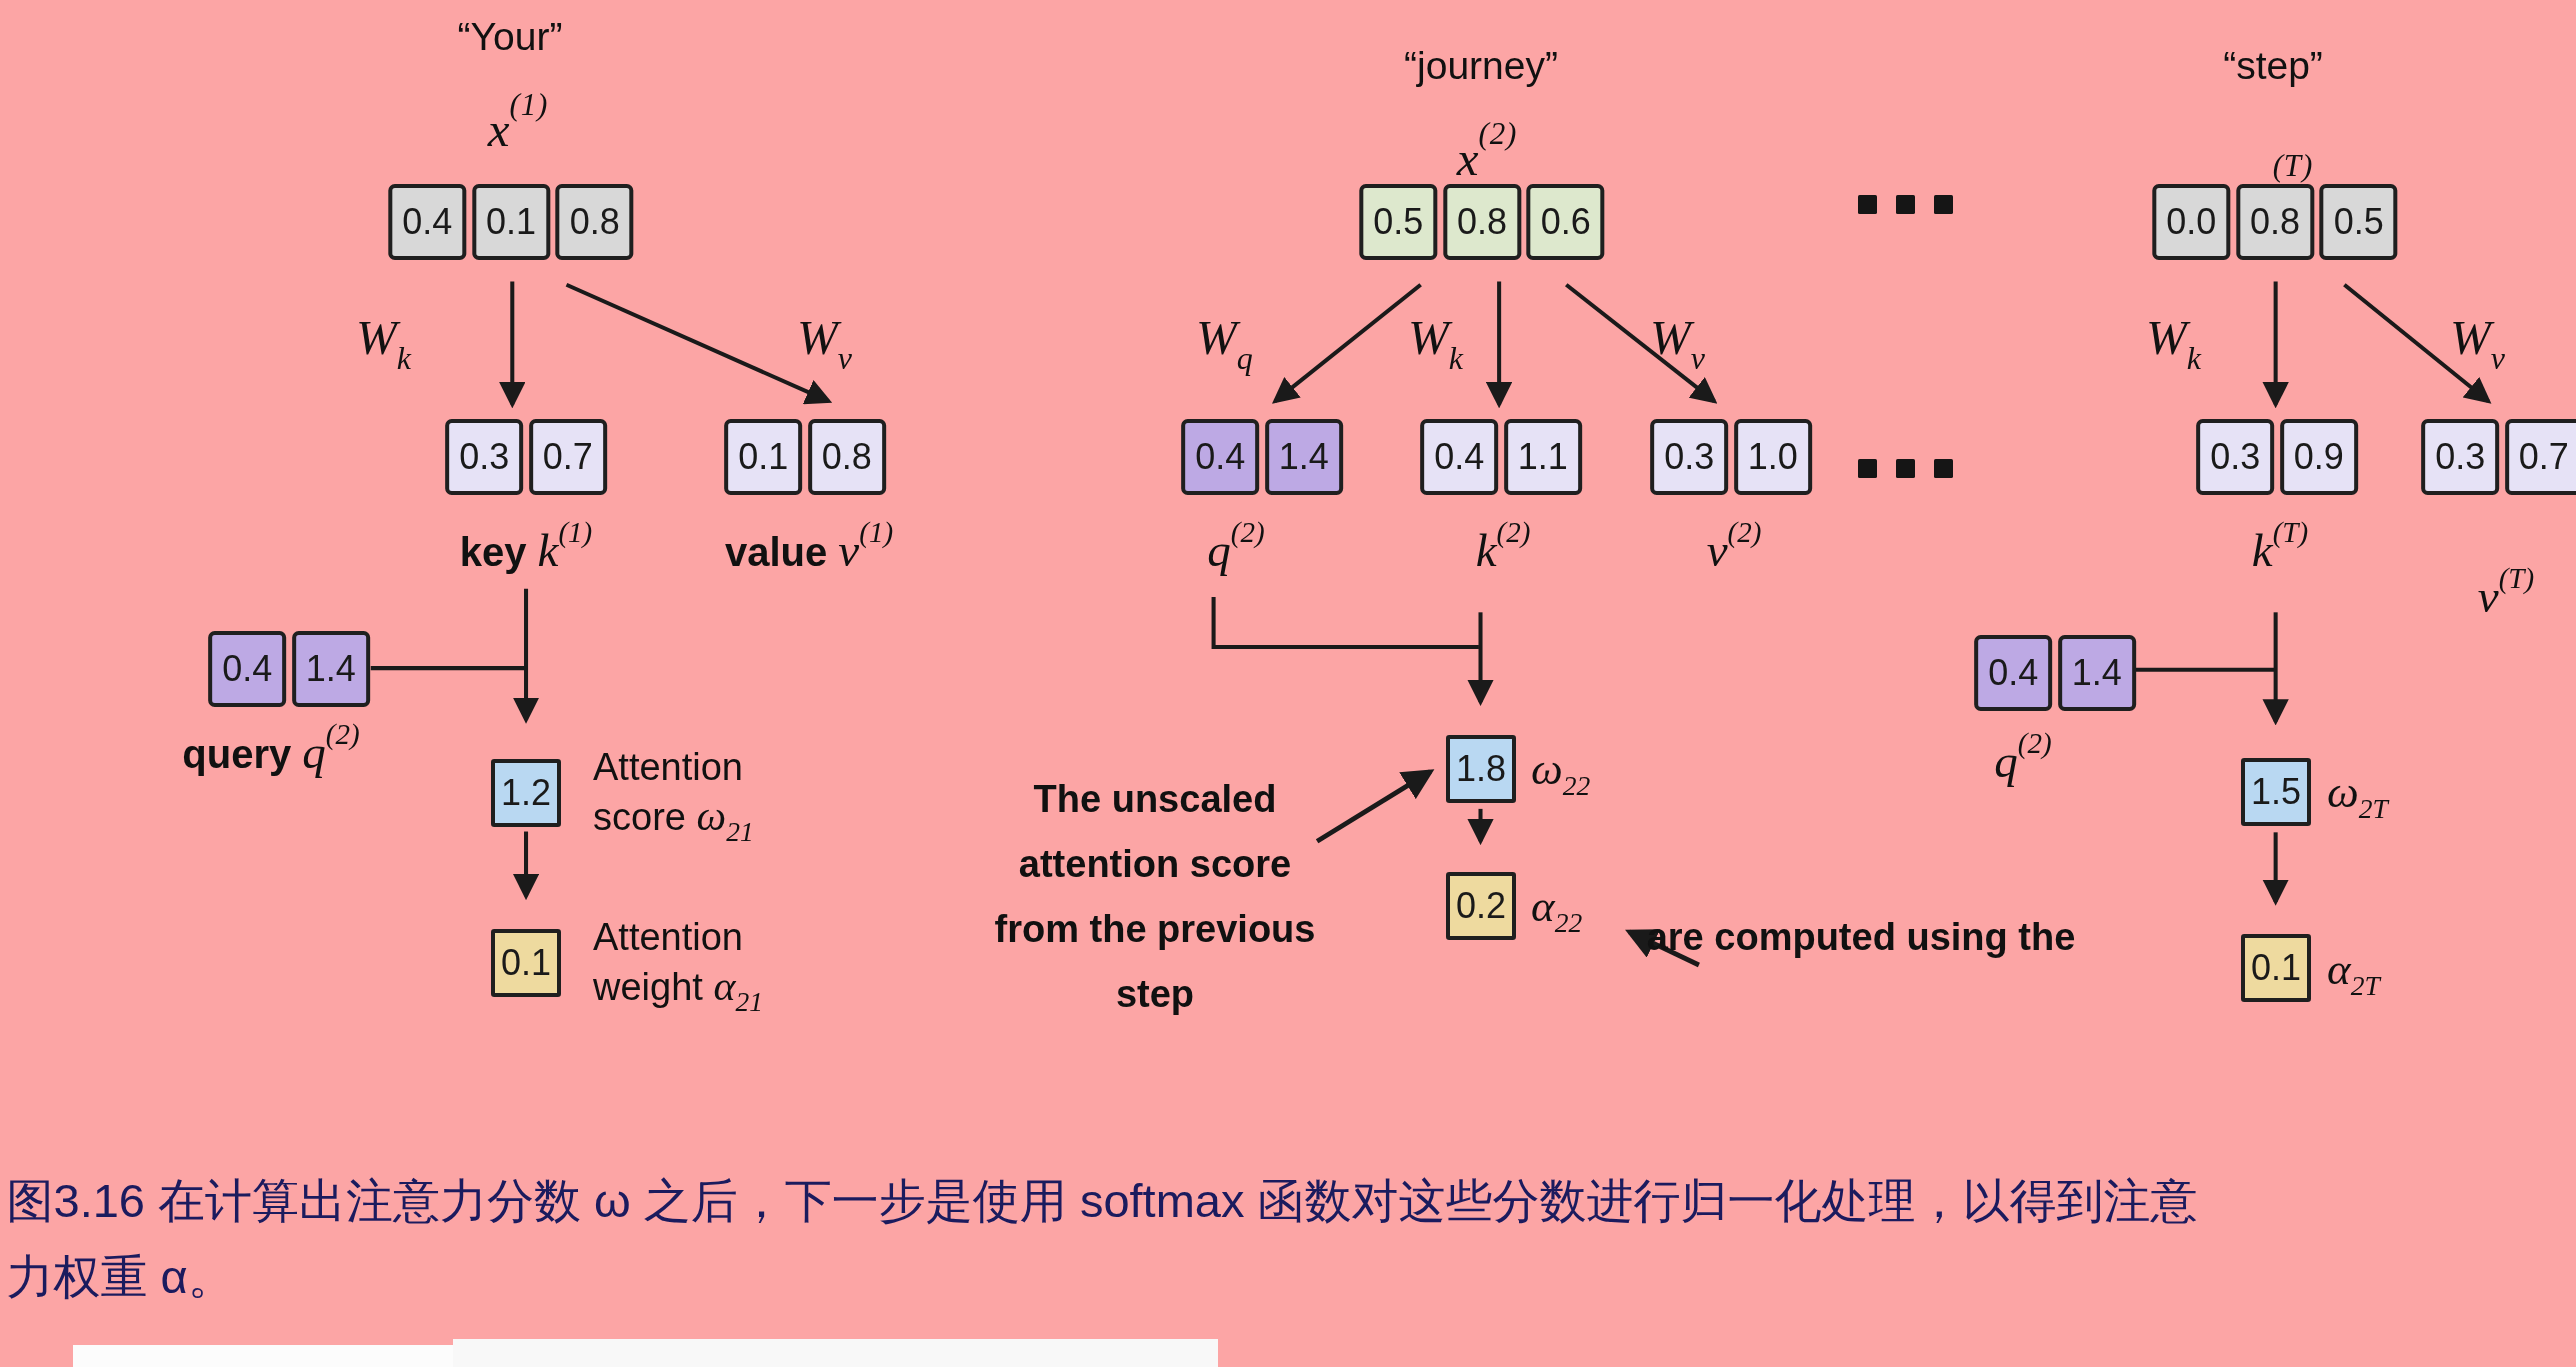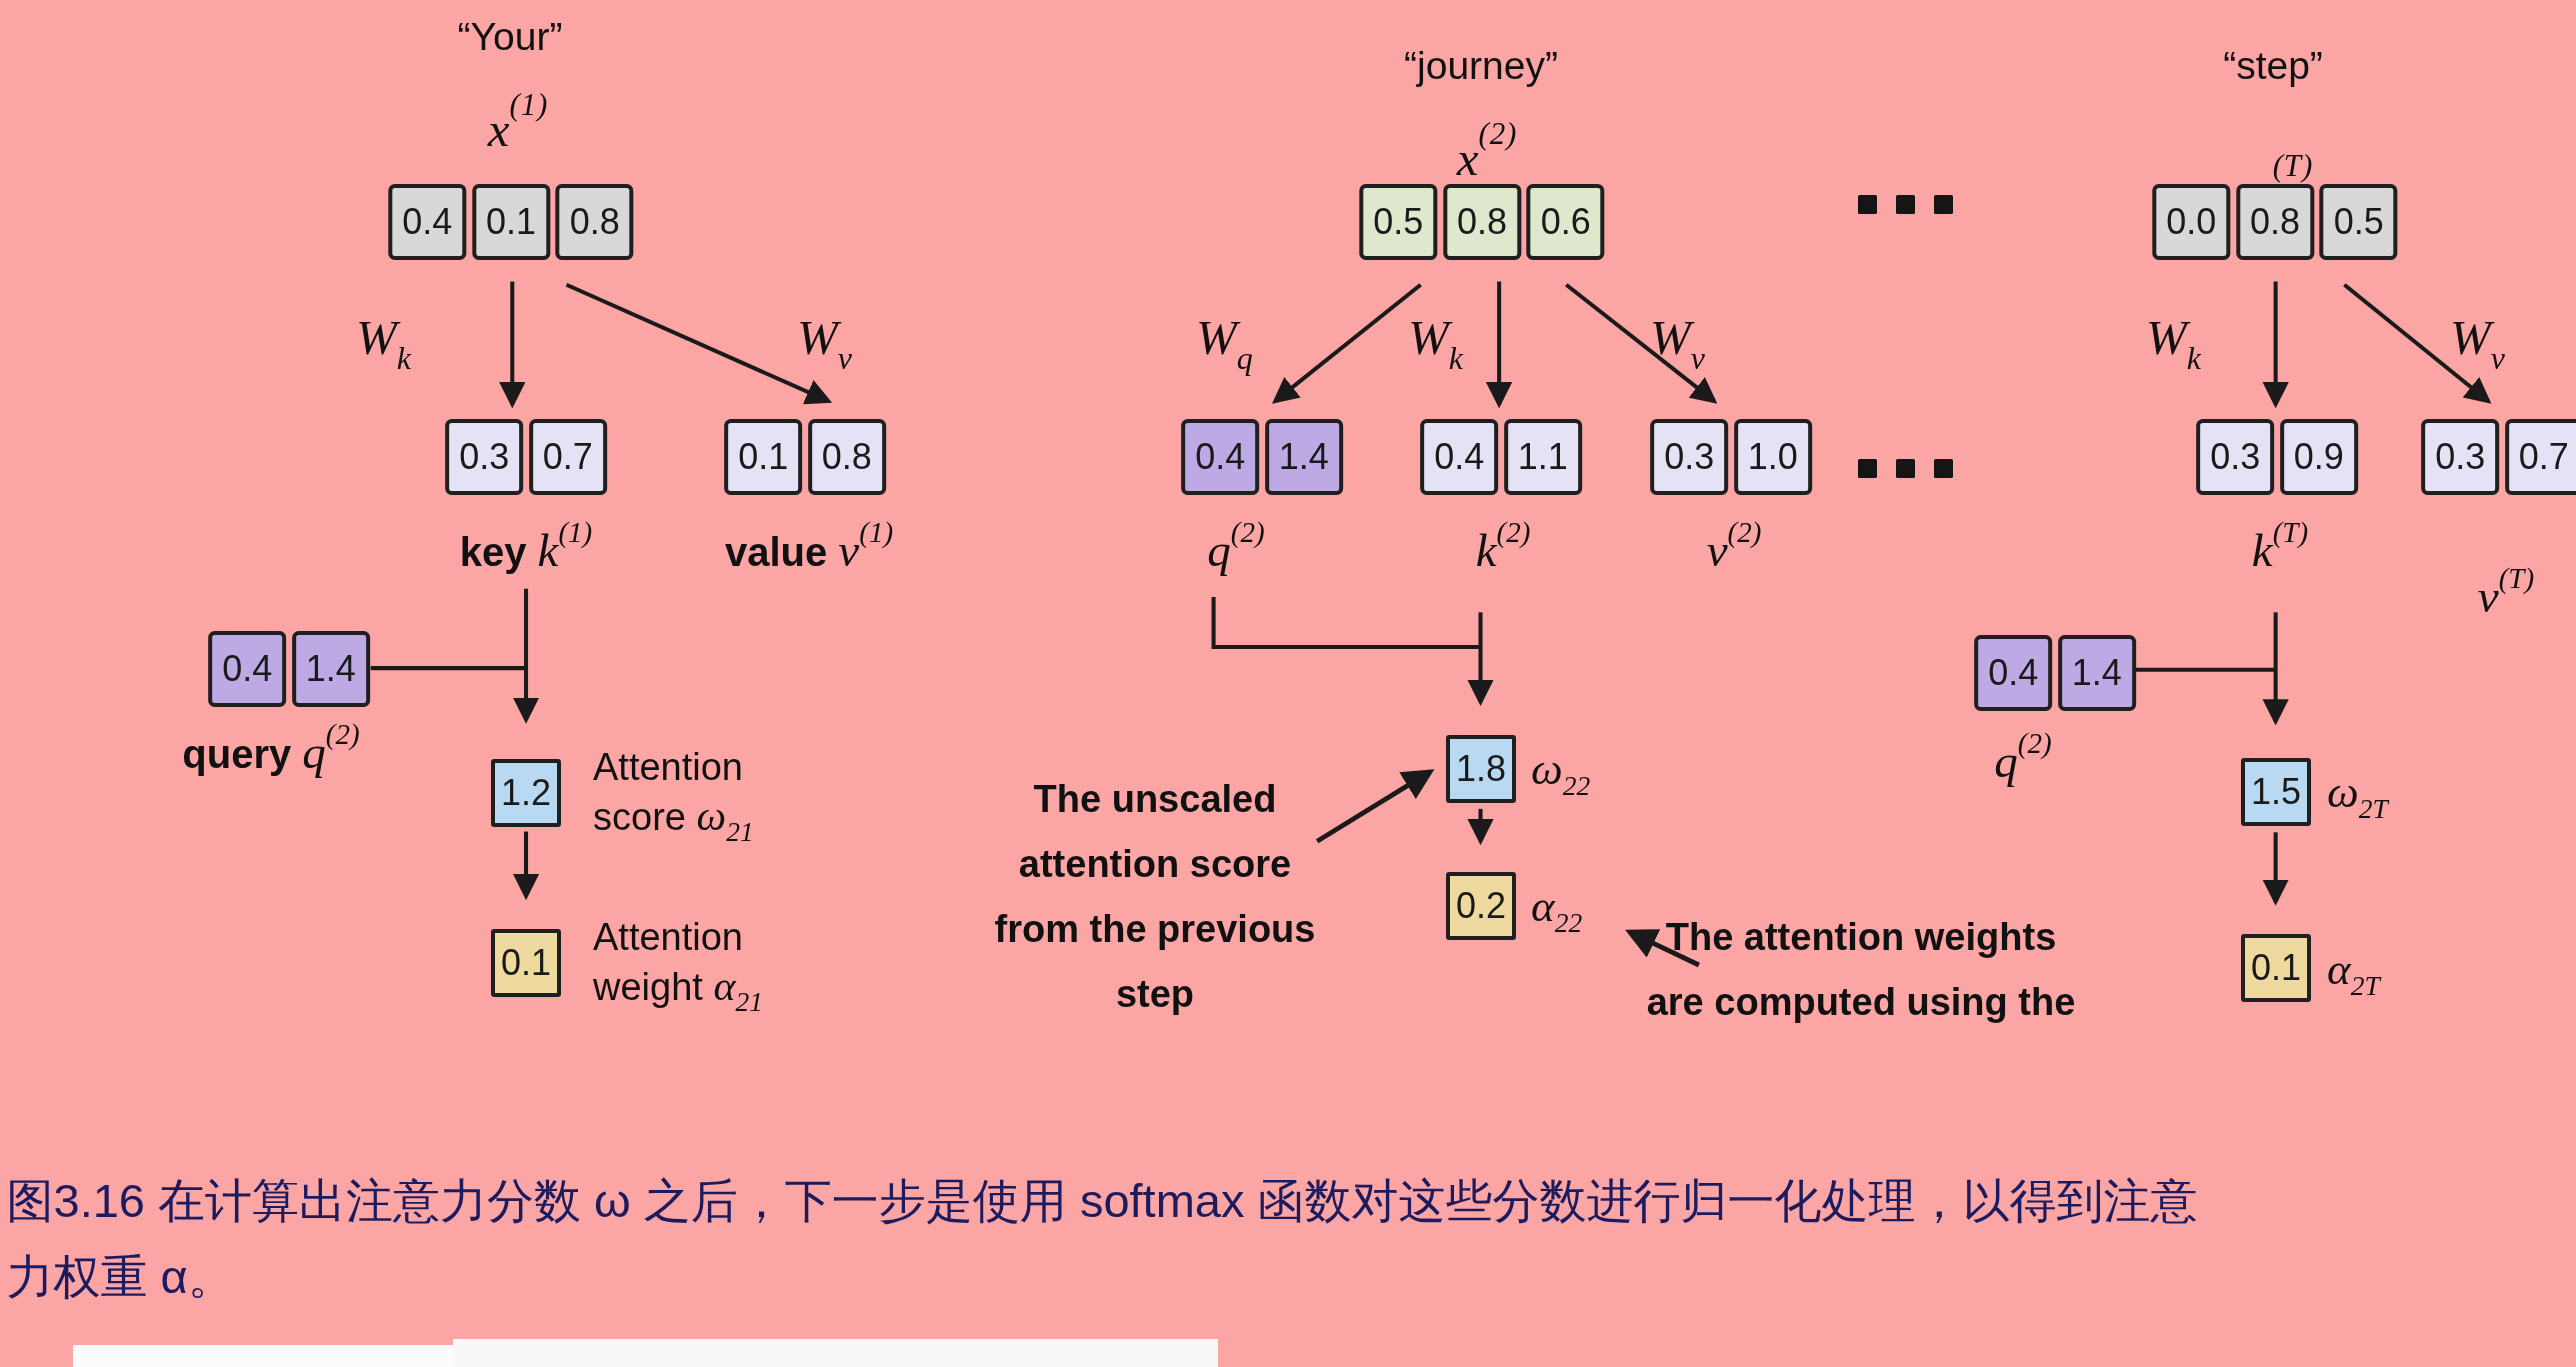--- a/index.html
+++ b/index.html
@@ -185,21 +185,20 @@
     <div class="dot"></div>
   </div>
 
   <div class="abs cx ann" style="left:1155px;top:767px;">
     <div>The unscaled</div>
     <div>attention score</div>
     <div>from the previous</div>
     <div>step</div>
   </div>
   <div class="abs cx ann" style="left:1861px;top:905px;">
-    <div>The attention weights</div>
     <div>are computed using the</div>
   </div>
 
   <div class="abs caption" style="left:6.5px;top:1163px;">
     <div>图3.16 在计算出注意力分数 ω 之后，下一步是使用 softmax 函数对这些分数进行归一化处理，以得到注意</div>
     <div>力权重 α。</div>
   </div>
 
   <div class="abs fade1" style="left:73px;top:1345px;width:380px;height:22.7px;"></div>
   <div class="abs fade2" style="left:453px;top:1339px;width:765px;height:28px;"></div>

